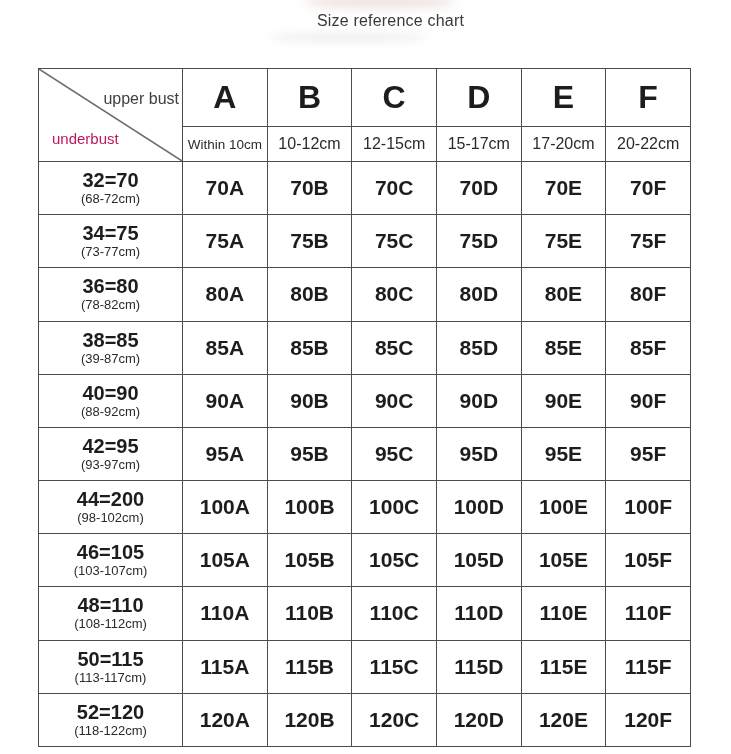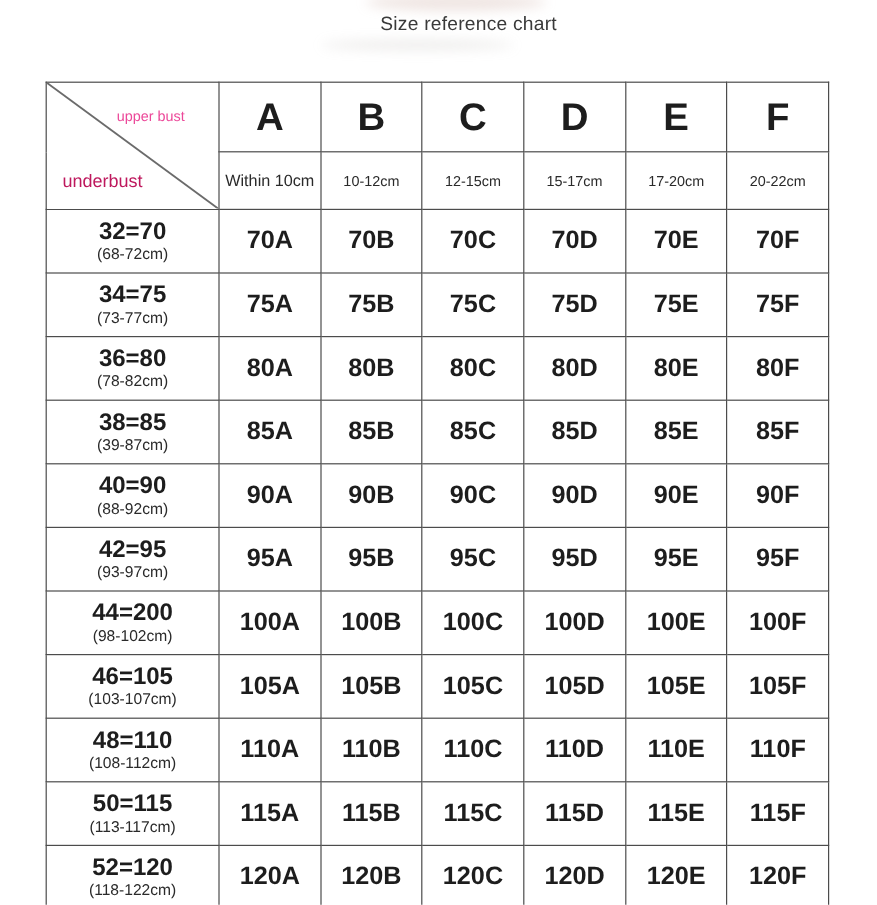--- a/index.html
+++ b/index.html
@@ -46,55 +46,55 @@
   }
   .size-chart th, .size-chart td {
     border: 1px solid var(--border-color, #4c4c4c);
     padding: 0;
     text-align: center;
     vertical-align: middle;
     background: #ffffff;
   }
 
   tr.letter-row { height: 58px; }
-  tr.range-row  { height: 48px; }
+  tr.range-row  { height: 35px; }
   tbody tr      { height: 53px; }
 
   .letter-cell {
     background: var(--header-bg, #faecdb);
     font-size: 32px;
     font-weight: 600;
     color: #1d1d1d;
   }
   .range-cell {
-    font-size: 12px;
+    font-size: 16px;
     font-weight: 400;
     color: #2a2a2a;
   }
   tr.range-row th:first-child { font-size: 13.5px; }
 
   .corner-cell {
     background: var(--header-bg, #faecdb);
     position: relative;
     overflow: hidden;
   }
   .corner-cell svg {
     position: absolute;
     left: 0; top: 0;
     width: 100%;
     height: 100%;
     display: block;
   }
   .corner-top {
     position: absolute;
     top: 21px;
-    right: 28px;
-    font-size: 12px;
-    font-weight: 400;
-    color: #ec4899;
+    right: 3px;
+    font-size: 16px;
+    font-weight: 400;
+    color: #404040;
   }
   .corner-bottom {
     position: absolute;
     bottom: 14px;
     left: 13px;
     font-size: 15px;
     font-weight: 400;
     color: #be185d;
   }
 

